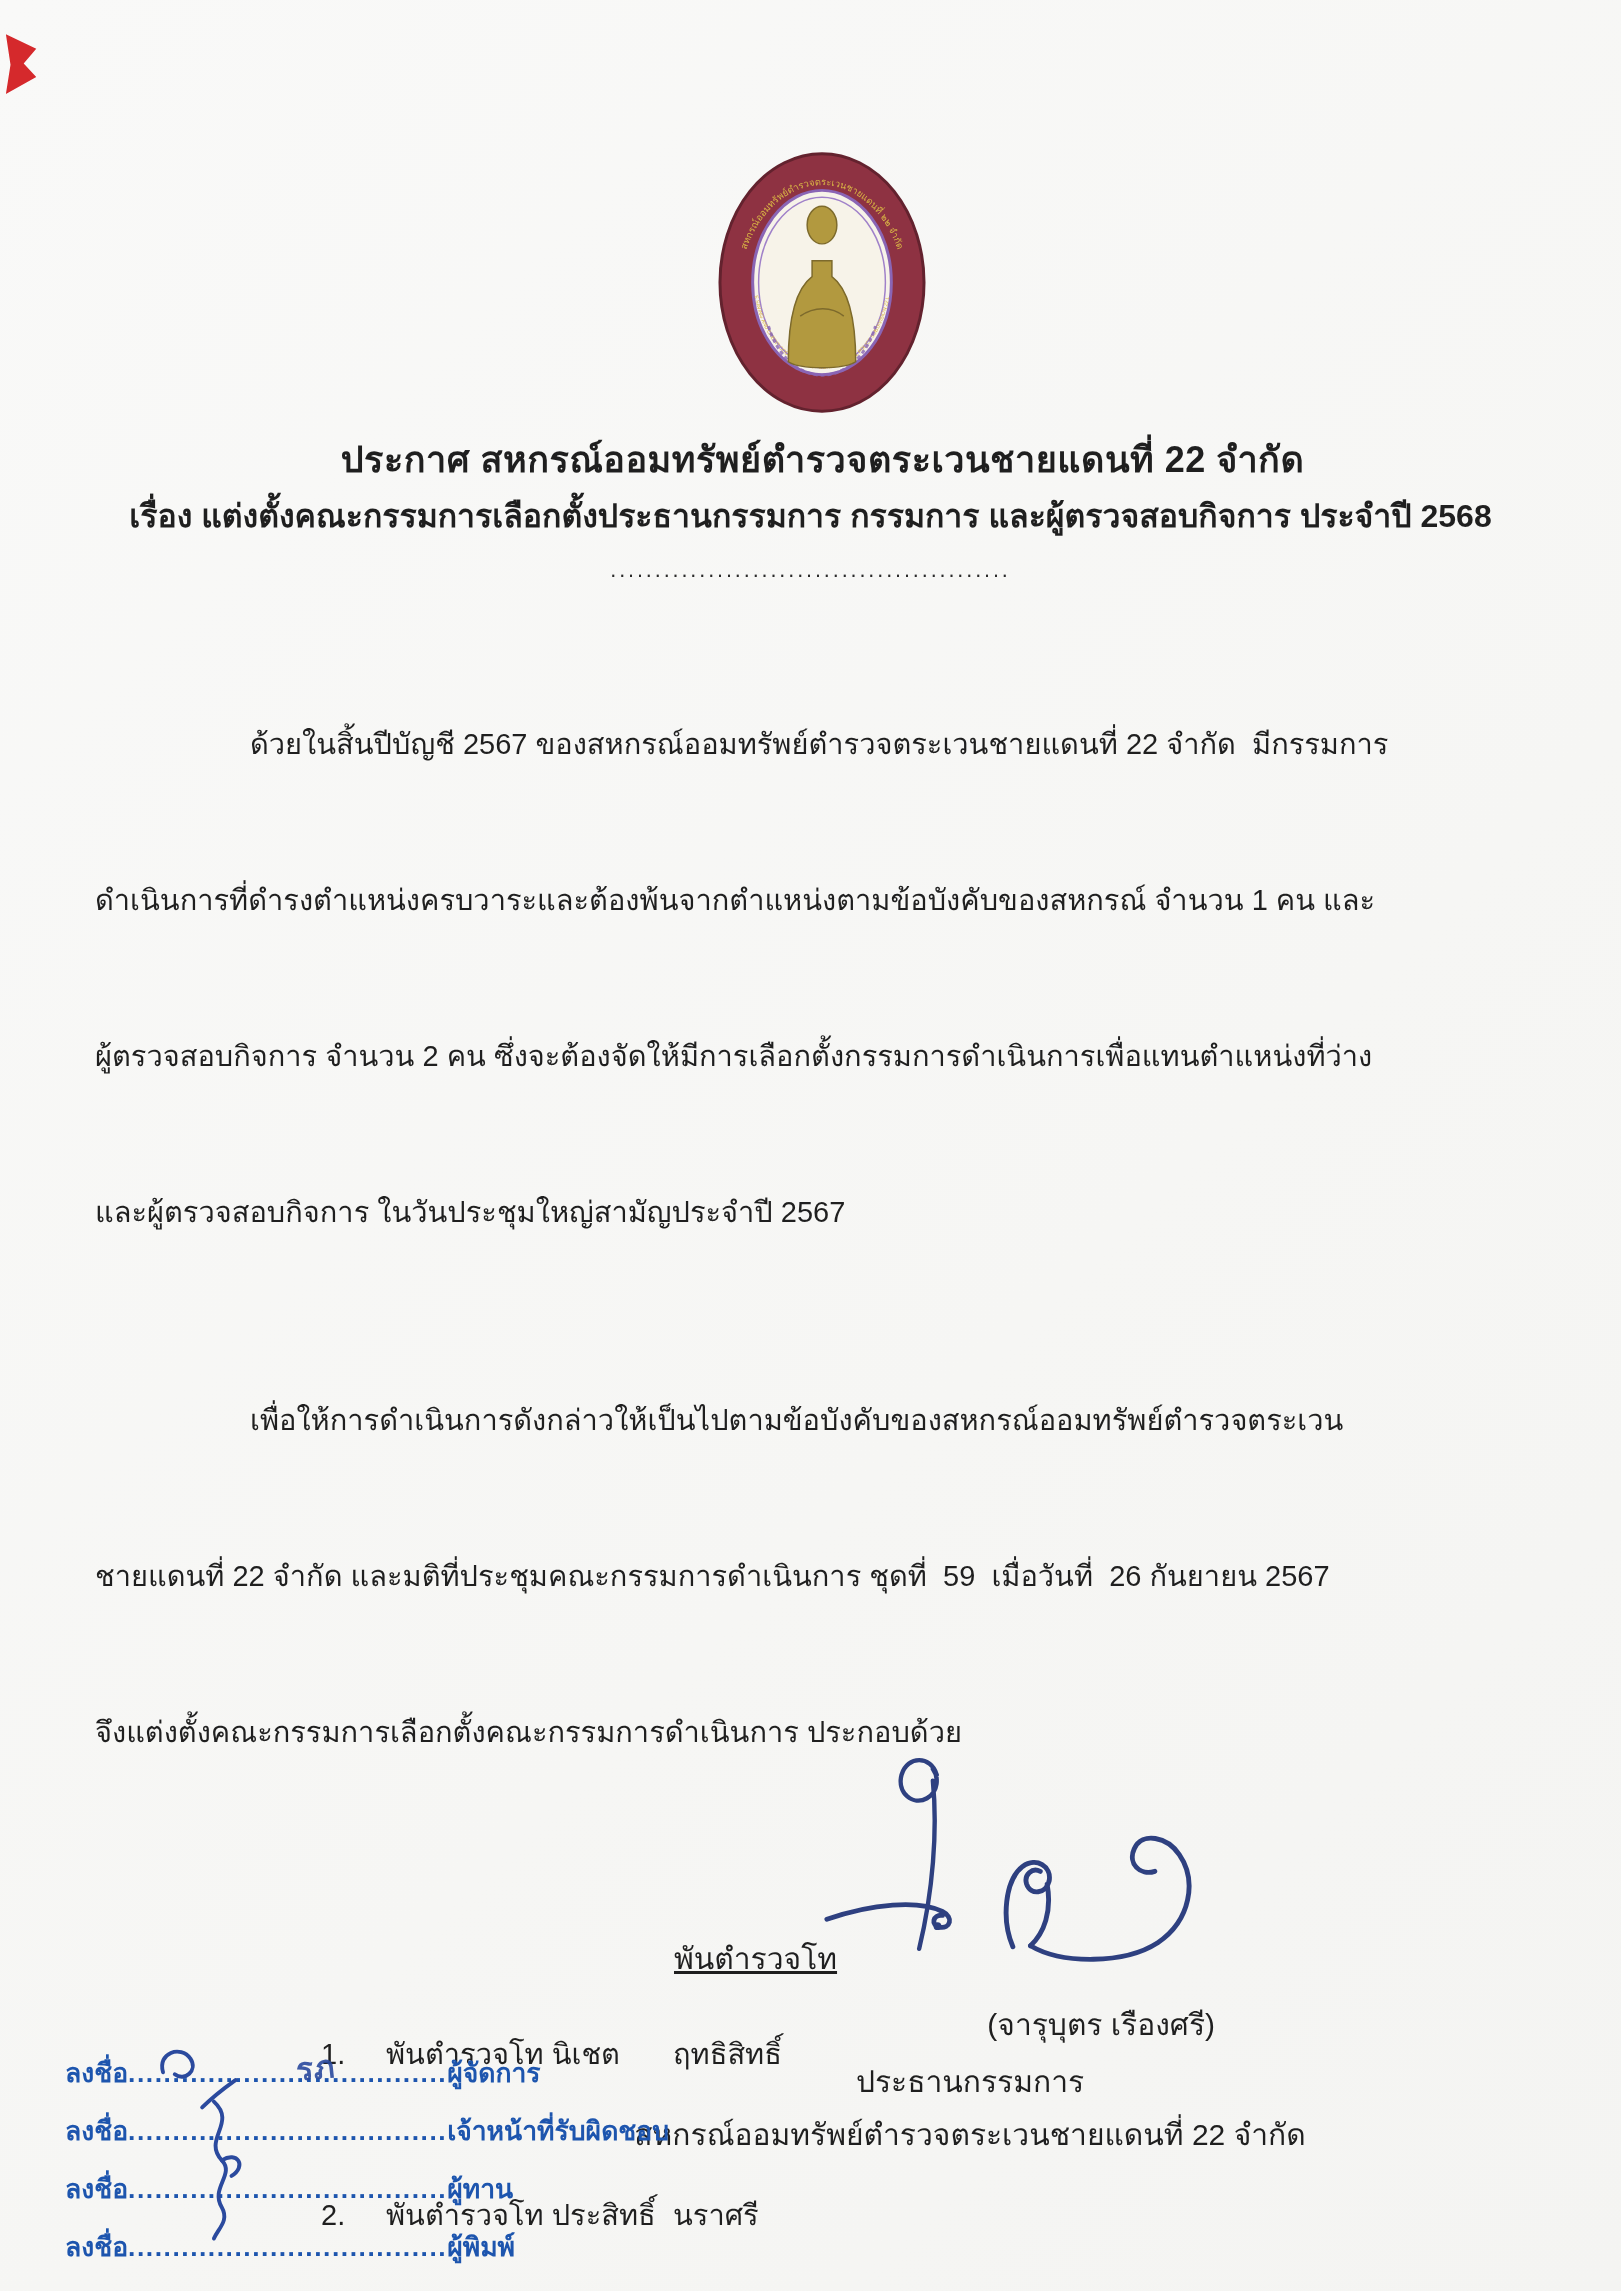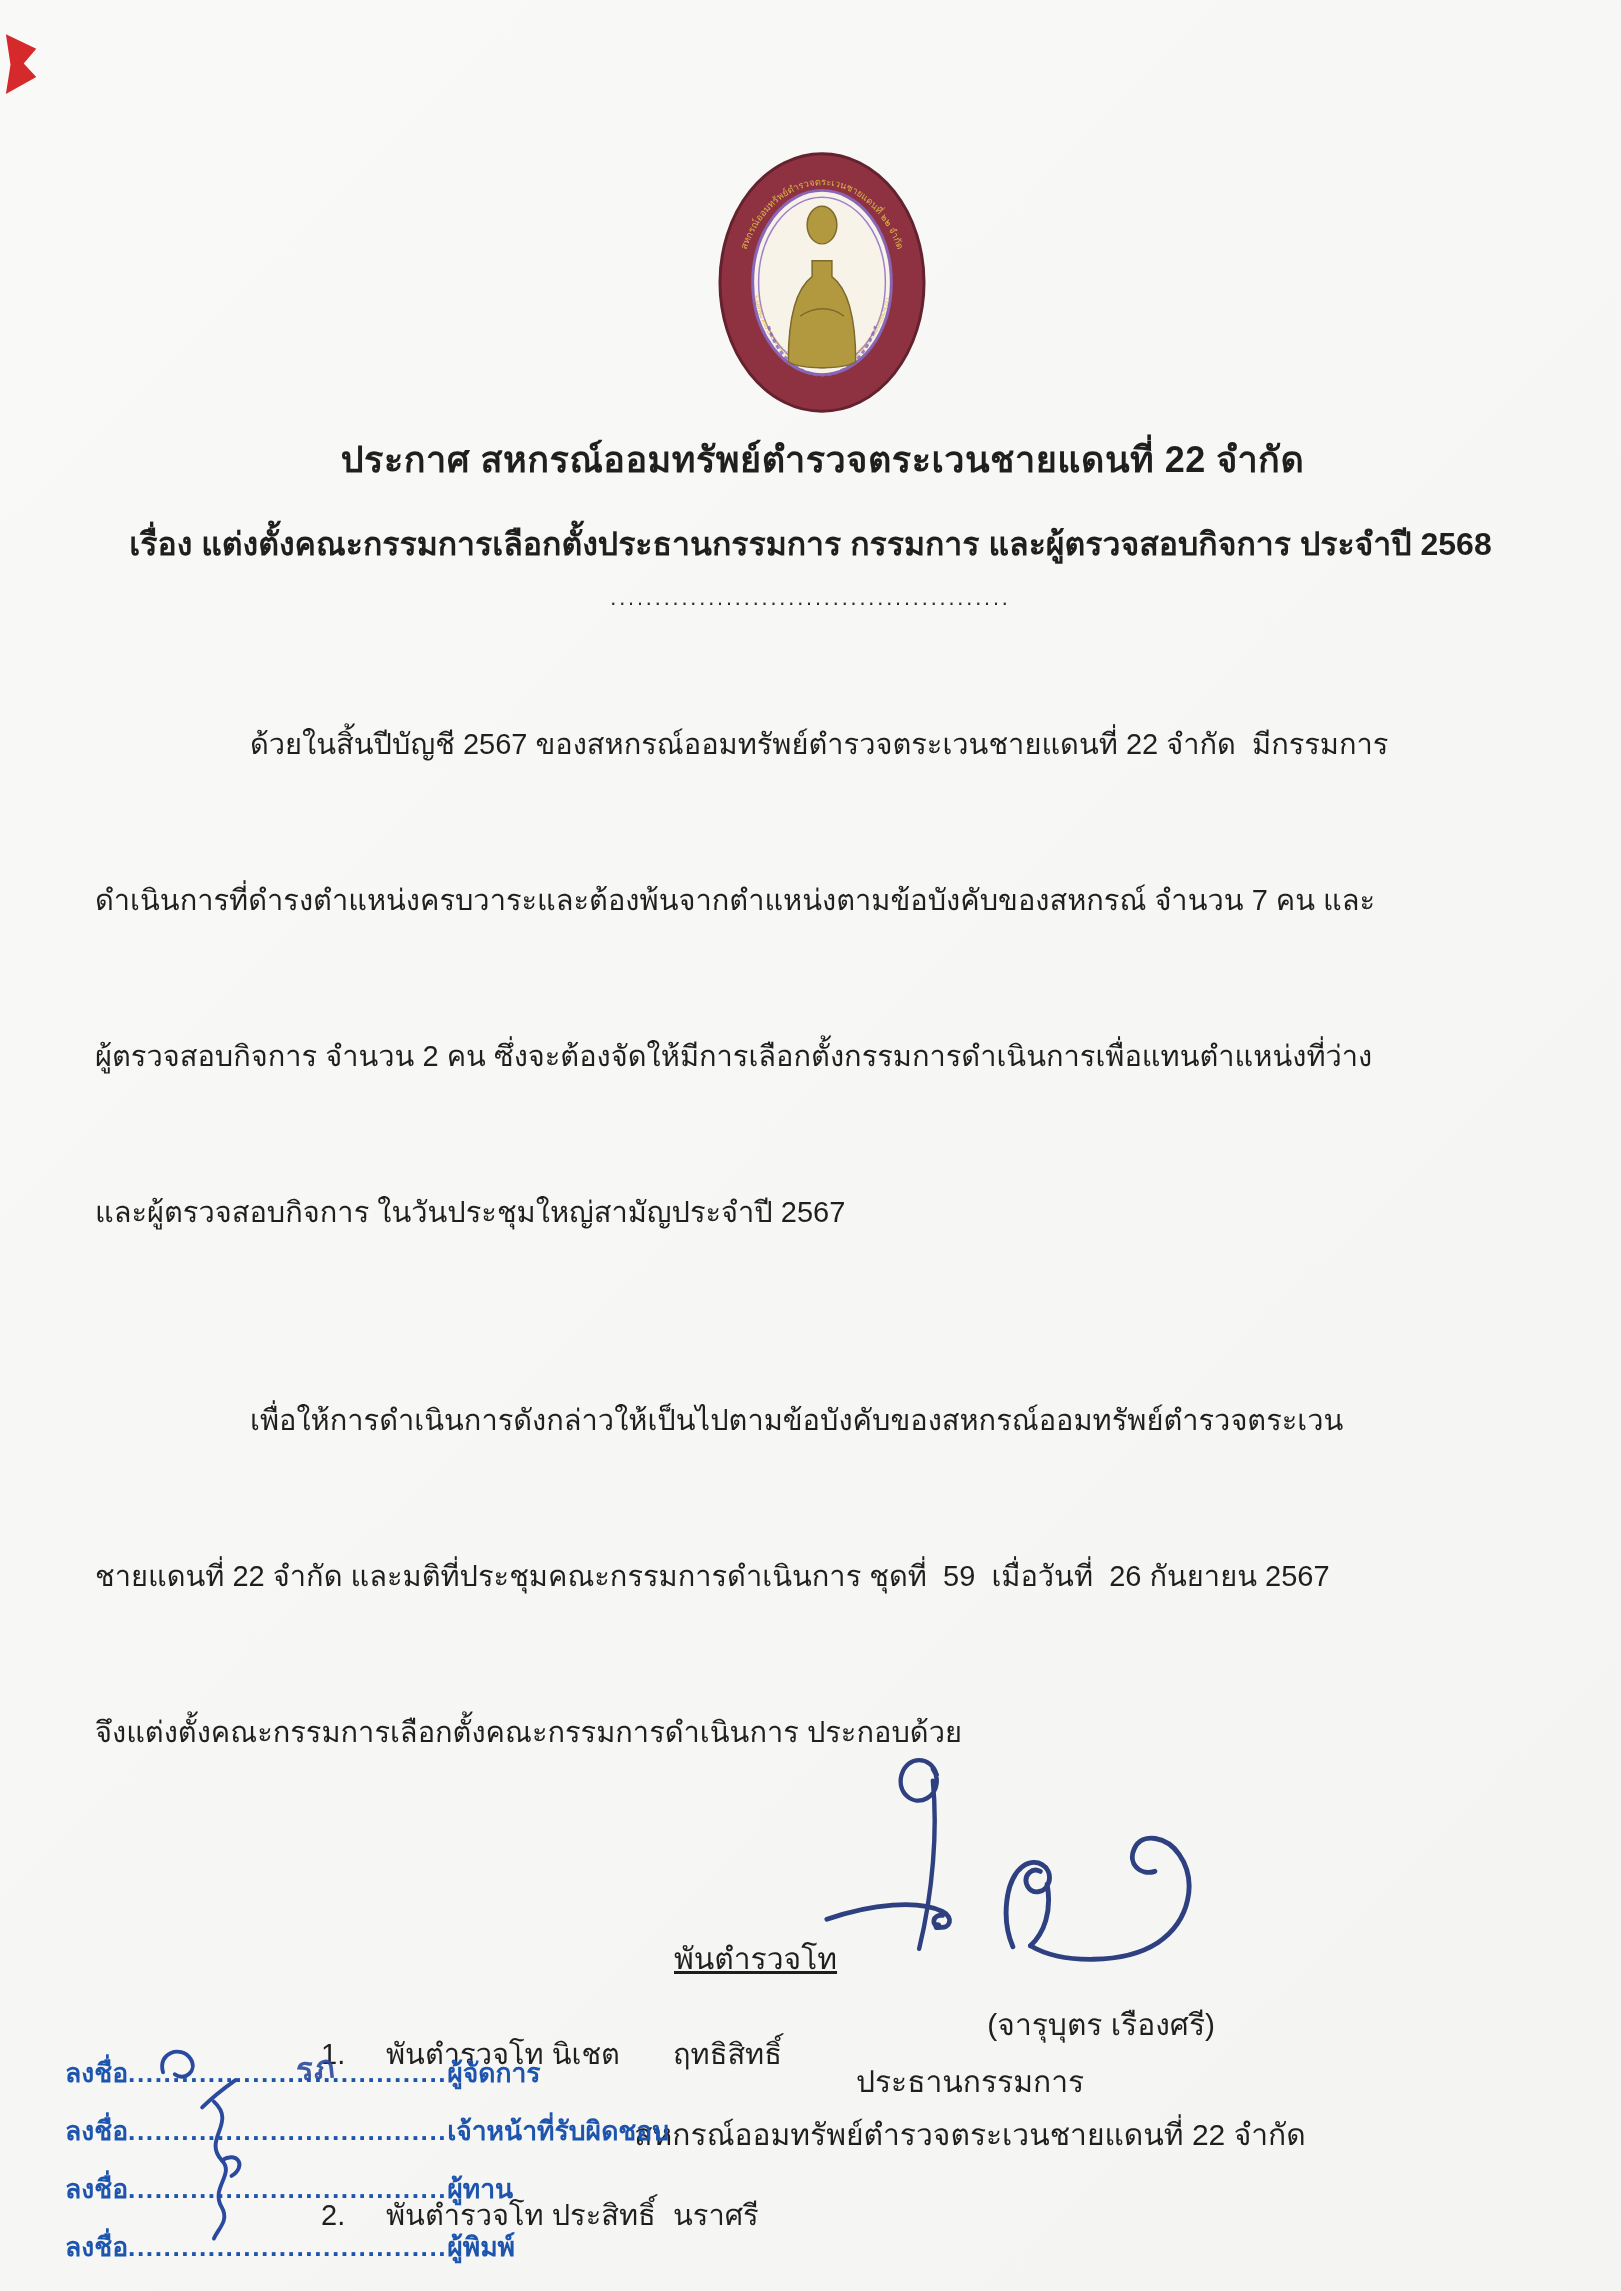--- a/index.html
+++ b/index.html
@@ -11,21 +11,21 @@
   }
   .corner-mark{
     position:absolute; left:5.9px; top:33px; width:33px; height:61px;
     background:#d5292c;
     clip-path:polygon(0 2%, 92% 26%, 54% 50%, 92% 72%, 0 100%, 14% 52%);
   }
   .seal{ position:absolute; left:717px; top:149px; width:210px; height:267px; }
 
   .titles{ position:absolute; left:0; top:431px; width:100%; text-align:center; }
   .title1{ font-size:36px; font-weight:bold; letter-spacing:0.5px;padding-left:24px; }
-  .title2{ font-size:32px; font-weight:bold; margin-top:30px; }
+  .title2{ font-size:32px; font-weight:bold; margin-top:2px; }
   .divider{ font-size:21.6px; letter-spacing:2.9px; margin-top:15.7px; color:#2a2a2a; }
 
   .content{
     position:absolute; left:95px; top:614px; width:1435px;
     font-size:29px; line-height:52px; white-space:pre-wrap;
   }
   .ln{ min-height:52px; }
   .indent{ text-indent:155px; }
   .committee{ margin:7.8px 0 11.8px; }
   .committee-row{ display:flex; height:57px; line-height:57px; padding-left:226px; }
@@ -81,21 +81,21 @@
   </svg>
 
   <div class="titles">
     <div class="title1">ประกาศ  สหกรณ์ออมทรัพย์ตำรวจตระเวนชายแดนที่ 22 จำกัด</div>
     <div class="title2">เรื่อง  แต่งตั้งคณะกรรมการเลือกตั้งประธานกรรมการ กรรมการ และผู้ตรวจสอบกิจการ ประจำปี 2568</div>
     <div class="divider">.............................................</div>
   </div>
 
   <div class="content">
     <div class="ln indent">ด้วยในสิ้นปีบัญชี 2567 ของสหกรณ์ออมทรัพย์ตำรวจตระเวนชายแดนที่ 22 จำกัด  มีกรรมการ</div>
-    <div class="ln">ดำเนินการที่ดำรงตำแหน่งครบวาระและต้องพ้นจากตำแหน่งตามข้อบังคับของสหกรณ์ จำนวน 7 คน และ</div>
+    <div class="ln">ดำเนินการที่ดำรงตำแหน่งครบวาระและต้องพ้นจากตำแหน่งตามข้อบังคับของสหกรณ์ จำนวน 1 คน และ</div>
     <div class="ln">ผู้ตรวจสอบกิจการ จำนวน 2 คน ซึ่งจะต้องจัดให้มีการเลือกตั้งกรรมการดำเนินการเพื่อแทนตำแหน่งที่ว่าง</div>
     <div class="ln">และผู้ตรวจสอบกิจการ ในวันประชุมใหญ่สามัญประจำปี 2567</div>
 
     <div class="ln indent">เพื่อให้การดำเนินการดังกล่าวให้เป็นไปตามข้อบังคับของสหกรณ์ออมทรัพย์ตำรวจตระเวน</div>
     <div class="ln">ชายแดนที่ 22 จำกัด และมติที่ประชุมคณะกรรมการดำเนินการ ชุดที่  59  เมื่อวันที่  26 กันยายน 2567</div>
     <div class="ln">จึงแต่งตั้งคณะกรรมการเลือกตั้งคณะกรรมการดำเนินการ ประกอบด้วย</div>
 
     <div class="committee">
       <div class="committee-row">
         <span class="c-no">1.</span>

